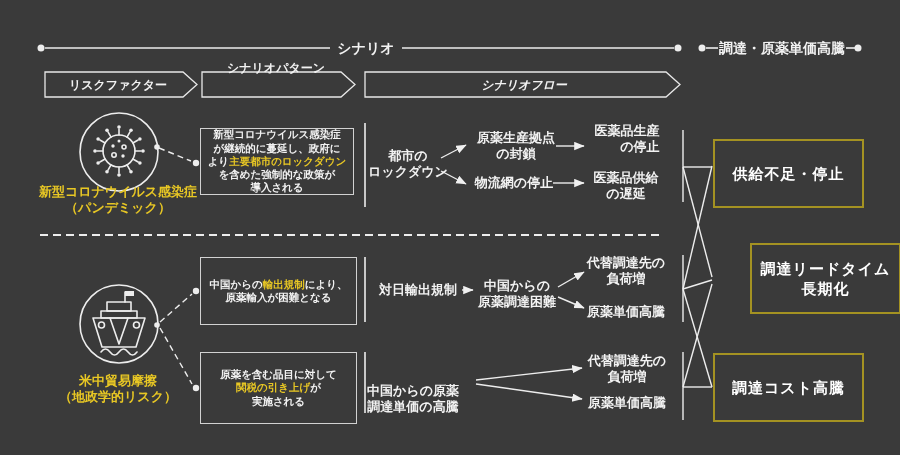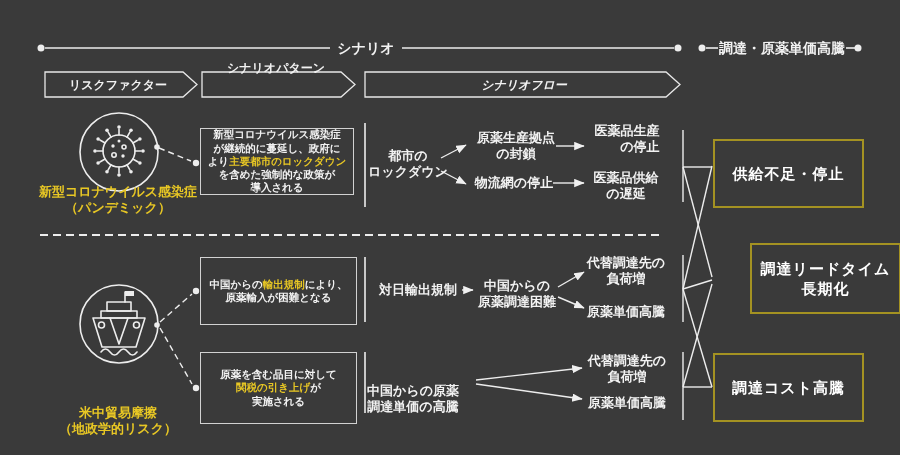--- a/index.html
+++ b/index.html
@@ -168,21 +168,21 @@
   <div class="t b fs14" style="left:366px;top:48px;">シナリオ</div>
   <div class="t b fs14" style="left:782px;top:48px;">調達・原薬単価高騰</div>
   <div class="t b fs12" style="left:118px;top:85px;">リスクファクター</div>
   <div class="t b fs12" style="left:276px;top:68px;">シナリオパターン</div>
   <div class="t b fs12" style="left:524px;top:85px;font-style:italic;">シナリオフロー</div>
 
   <div class="t b fs13 y" style="left:118px;top:200px;">
     <div>新型コロナウイルス感染症</div>
     <div>（パンデミック）</div>
   </div>
-  <div class="t b fs13 y" style="left:118px;top:389px;margin-top:32px;">
+  <div class="t b fs13 y" style="left:118px;top:389px;">
     <div>米中貿易摩擦</div>
     <div>（地政学的リスク）</div>
   </div>
 
   <div class="pbox" style="left:200px;top:128px;width:152px;height:65px;">
     <div><span>新型コロナウイルス感染症</span></div>
     <div><span>が継続的に蔓延し、政府に</span></div>
     <div><span>より</span><span class="y">主要都市のロックダウン</span></div>
     <div><span>を含めた強制的な政策が</span></div>
     <div><span>導入される</span></div>

